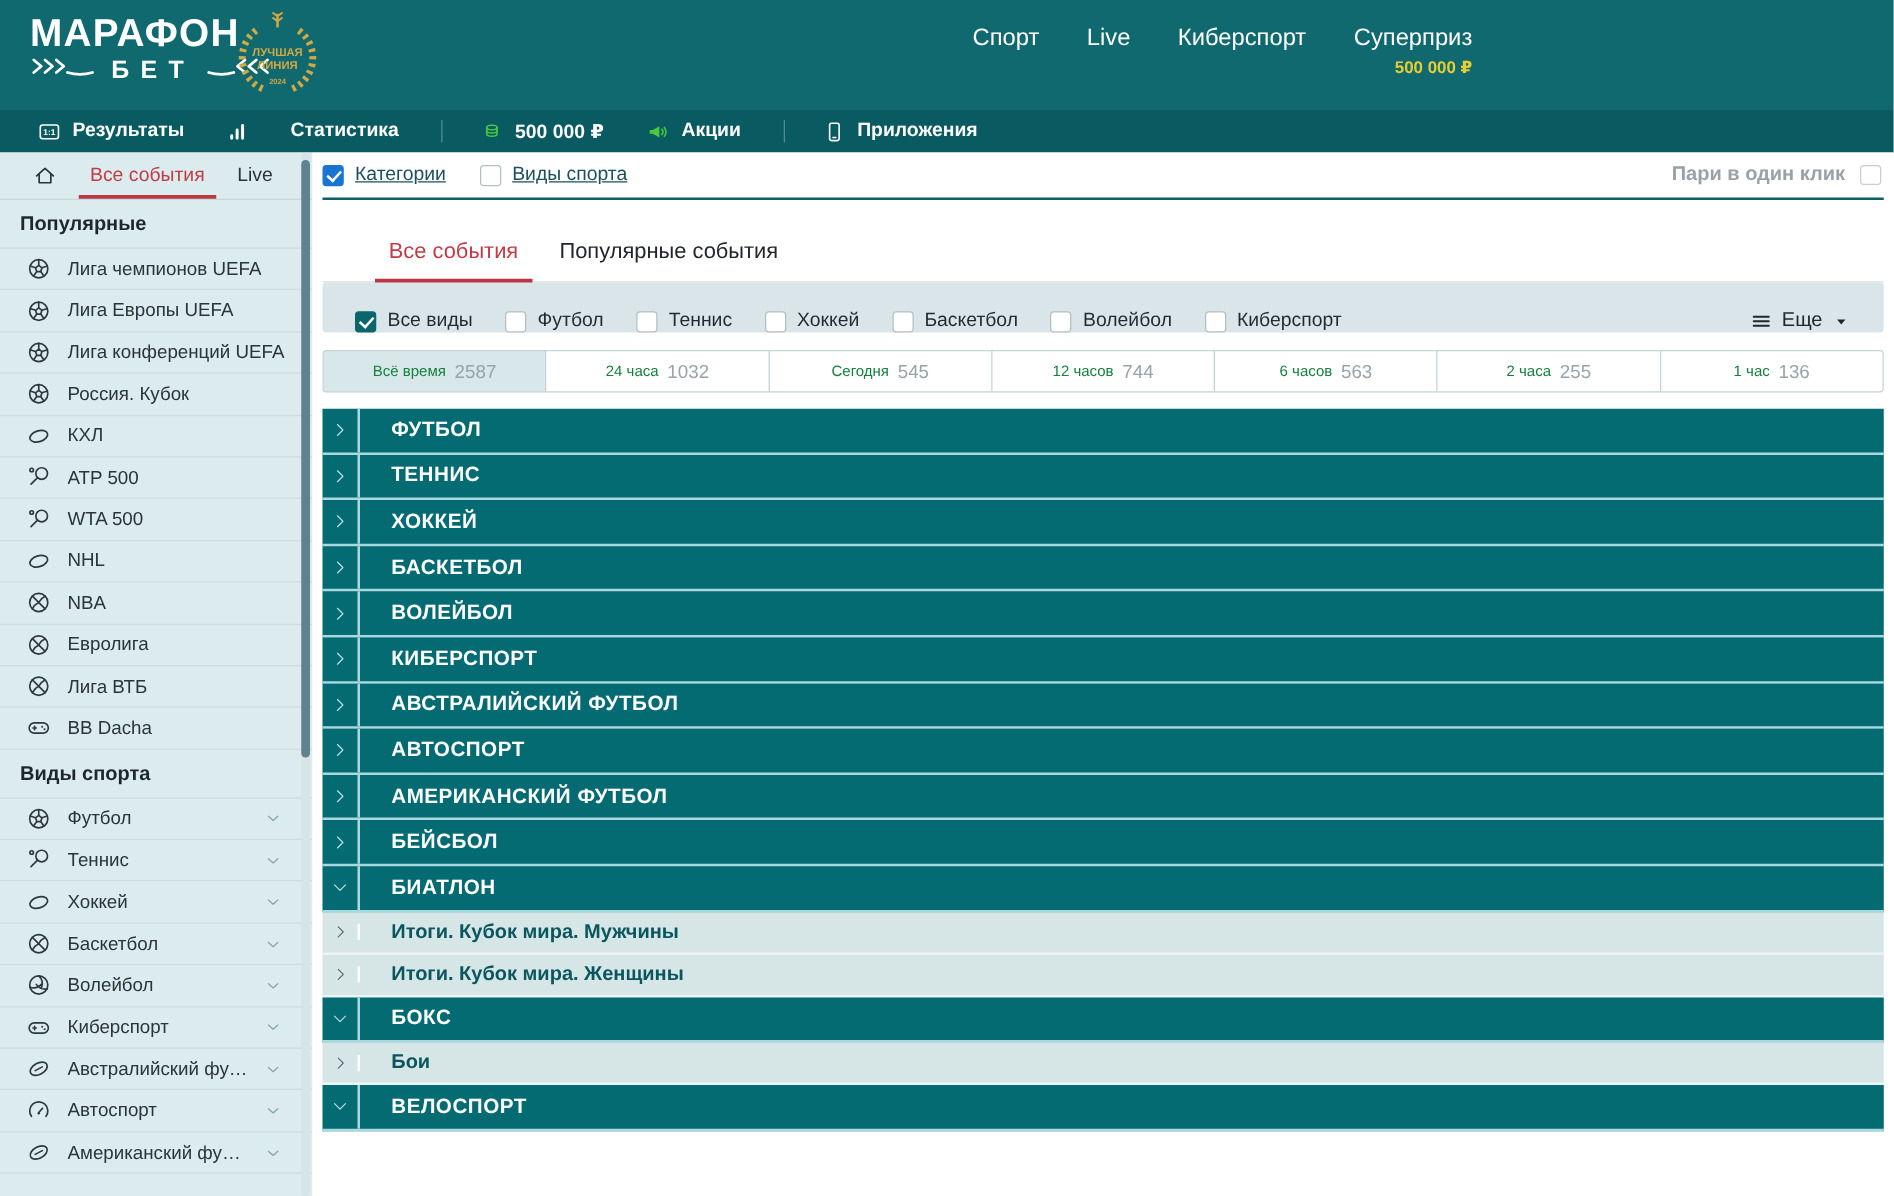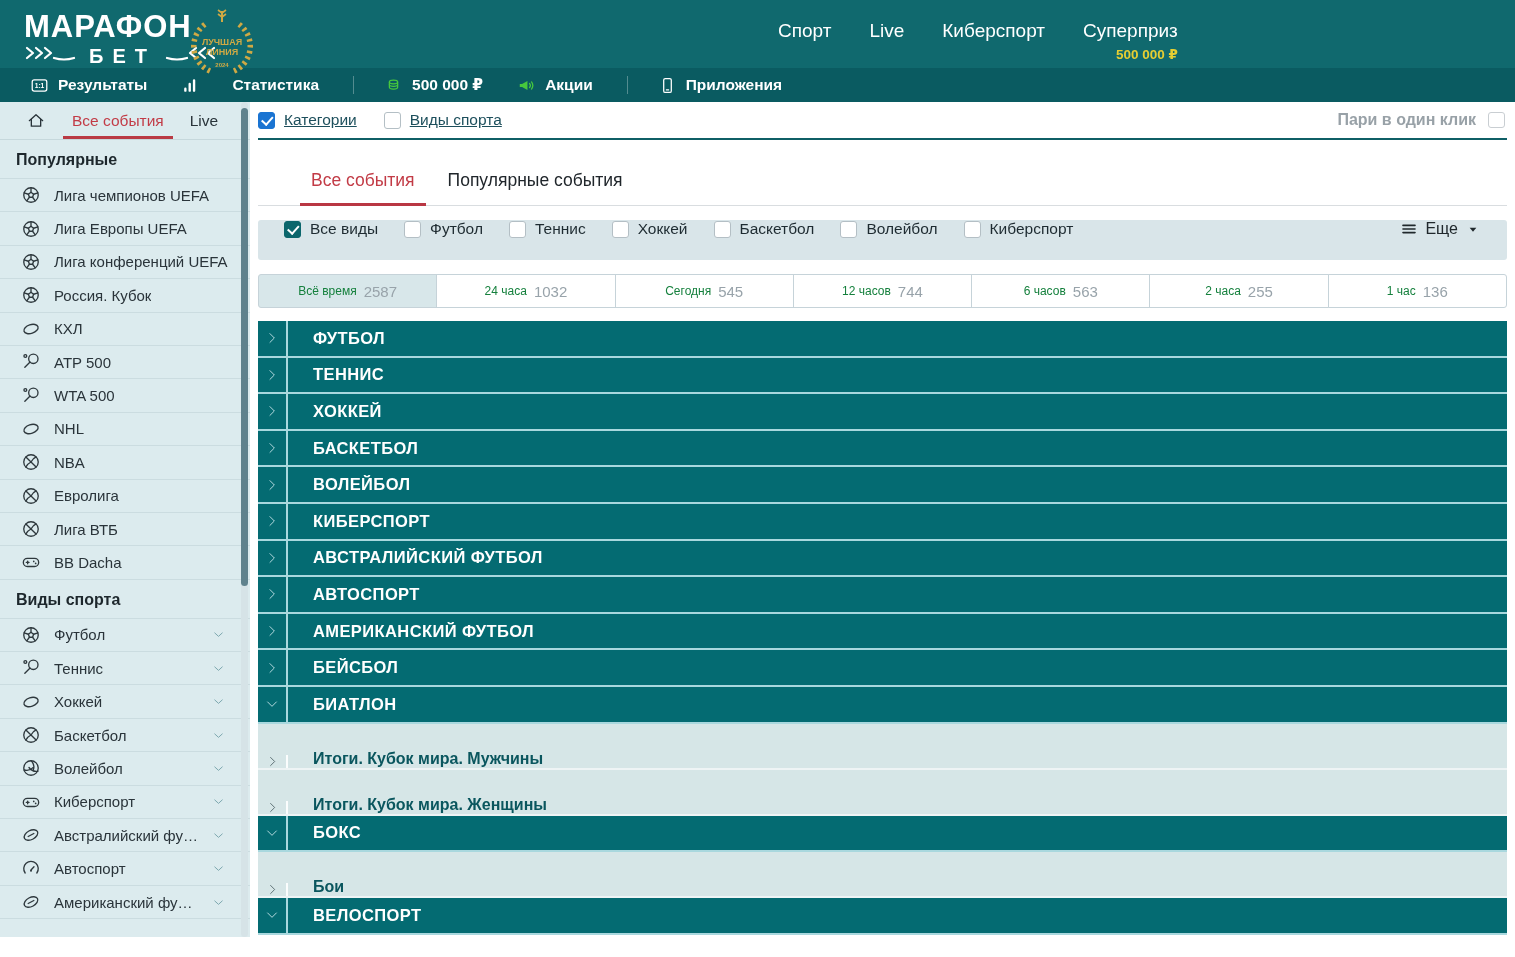--- a/index.html
+++ b/index.html
@@ -8,21 +8,21 @@
     --subrow-text:#0a565e; --filterbar-bg:#d9e5e9; --cb-teal:#0b666c; --cb-blue:#1a74d2;
     --link-teal:#1d4f5c;
   }
   *{box-sizing:border-box;margin:0;padding:0}
   html,body{width:1515px;height:957px;overflow:hidden;background:#fff;
     font-family:"Liberation Sans","DejaVu Sans",sans-serif;-webkit-font-smoothing:antialiased}
   svg{display:block}
   .ico svg{width:100%;height:100%}
 
   
-  .header{position:relative;height:68px;background:var(--header-bg);color:#fff}
+  .header{position:relative;height:88px;background:var(--header-bg);color:#fff}
   .logo{position:absolute;left:24px;top:11px;cursor:pointer}
   .logo-line1{font-size:31px;font-weight:bold;letter-spacing:1px;line-height:32px}
   .logo-line2{display:flex;align-items:flex-start;gap:9px;margin-top:2px}
   .logo-line2 .bet{font-size:20px;font-weight:bold;letter-spacing:9px;text-indent:4px}
   .laurel{width:52px;height:16px;color:#fff}
   .badge{position:absolute;left:190px;top:7px;width:64px;height:74px}
   .top-nav{position:absolute;left:778px;top:20px;display:flex;gap:38px}
   .tn-item{display:flex;flex-direction:column;align-items:flex-end;cursor:pointer}
   .tn-label{font-size:19px;color:#fff}
   .tn-sub{font-size:13.5px;font-weight:bold;color:var(--yellow);margin-top:4px}
@@ -64,22 +64,22 @@
     border:solid #fff;border-width:0 2.4px 2.4px 0;transform:rotate(42deg)}
   .oneclick{margin-left:auto;display:flex;align-items:center;gap:12px;margin-right:2px;cursor:pointer}
   .oneclick .oc-lbl{font-size:16px;font-weight:bold;color:#98a1a7}
   .oneclick .cb{width:16px;height:16px;border-color:#c9ced2;border-radius:3px}
 
   .m-tabs{height:66px;display:flex;align-items:flex-end;gap:27px;padding-left:50px;border-bottom:1px solid #d9dde0}
   .m-tab{font-size:17.5px;color:#20262b;padding:0 3px 14px;position:relative;cursor:pointer}
   .m-tab.active{color:var(--red)}
   .m-tab.active::after{content:"";position:absolute;left:-8px;right:-8px;bottom:-1px;height:3px;background:#b93743}
 
-  .filterbar{margin-top:14px;height:40px;background:var(--filterbar-bg);border-radius:3px;
-    display:flex;align-items:flex-start;padding:0 26px;gap:26px}
+  .filterbar{height:40px;background:var(--filterbar-bg);border-radius:3px;
+    display:flex;align-items:flex-end;padding:0 26px;gap:26px}
   .f-item{display:flex;align-items:center;gap:9px;cursor:pointer}
   .f-item .f-lbl{font-size:15.5px;color:#1e2b31}
   .more-btn{margin-left:auto;display:flex;align-items:center;gap:7px;color:#20282c;cursor:pointer}
   .more-btn .ico{width:18px;height:18px}
   .more-btn .caret{width:16px;height:16px}
   .more-btn .m-lbl{font-size:16px}
 
   .timerow{margin-top:14px;display:flex;height:34px}
   .t-cell{flex:1;border:1px solid #c6d3d9;margin-left:-1px;background:#fff;display:flex;align-items:center;
     justify-content:center;gap:7px;cursor:pointer}
@@ -87,21 +87,21 @@
   .t-cell:last-child{border-radius:0 3px 3px 0}
   .t-cell.active{background:#d8e7ea}
   .t-cell .t-lbl{font-size:12px;color:#15803d}
   .t-cell .t-cnt{font-size:15px;color:#98a3aa}
 
   .catlist{margin-top:13px}
   .cat-row{height:36.6px;display:flex;align-items:stretch;background:var(--row-bg);border-bottom:2px solid #a9d8de;cursor:pointer}
   .cat-row .chev-cell{flex:0 0 30px;display:flex;align-items:center;justify-content:center;border-right:2px solid #a9d8de}
   .cat-row .chev-cell .ico{width:14px;height:14px;color:#bfe1e5}
   .cat-row .c-lbl{display:flex;align-items:center;padding-left:25px;font-size:16.5px;font-weight:bold;color:#fff;letter-spacing:.4px}
-  .sub-row{height:46px;display:flex;align-items:flex-end;background:var(--subrow-bg);border-bottom:2px solid #eef4f5;cursor:pointer}
+  .sub-row{height:34px;display:flex;align-items:center;background:var(--subrow-bg);border-bottom:2px solid #eef4f5;cursor:pointer}
   .sub-row .chev-cell{flex:0 0 30px;display:flex;align-items:center;justify-content:center;border-right:2px solid rgba(255,255,255,.9)}
   .sub-row .chev-cell .ico{width:13px;height:13px;color:#4e6166}
   .sub-row .s-lbl{display:flex;align-items:center;padding-left:25px;font-size:16px;font-weight:bold;color:var(--subrow-text)}
 </style>
 </head>
 <body>
 
 <header class="header">
   <div class="logo">
     <div class="logo-line1">МАРАФОН</div>

